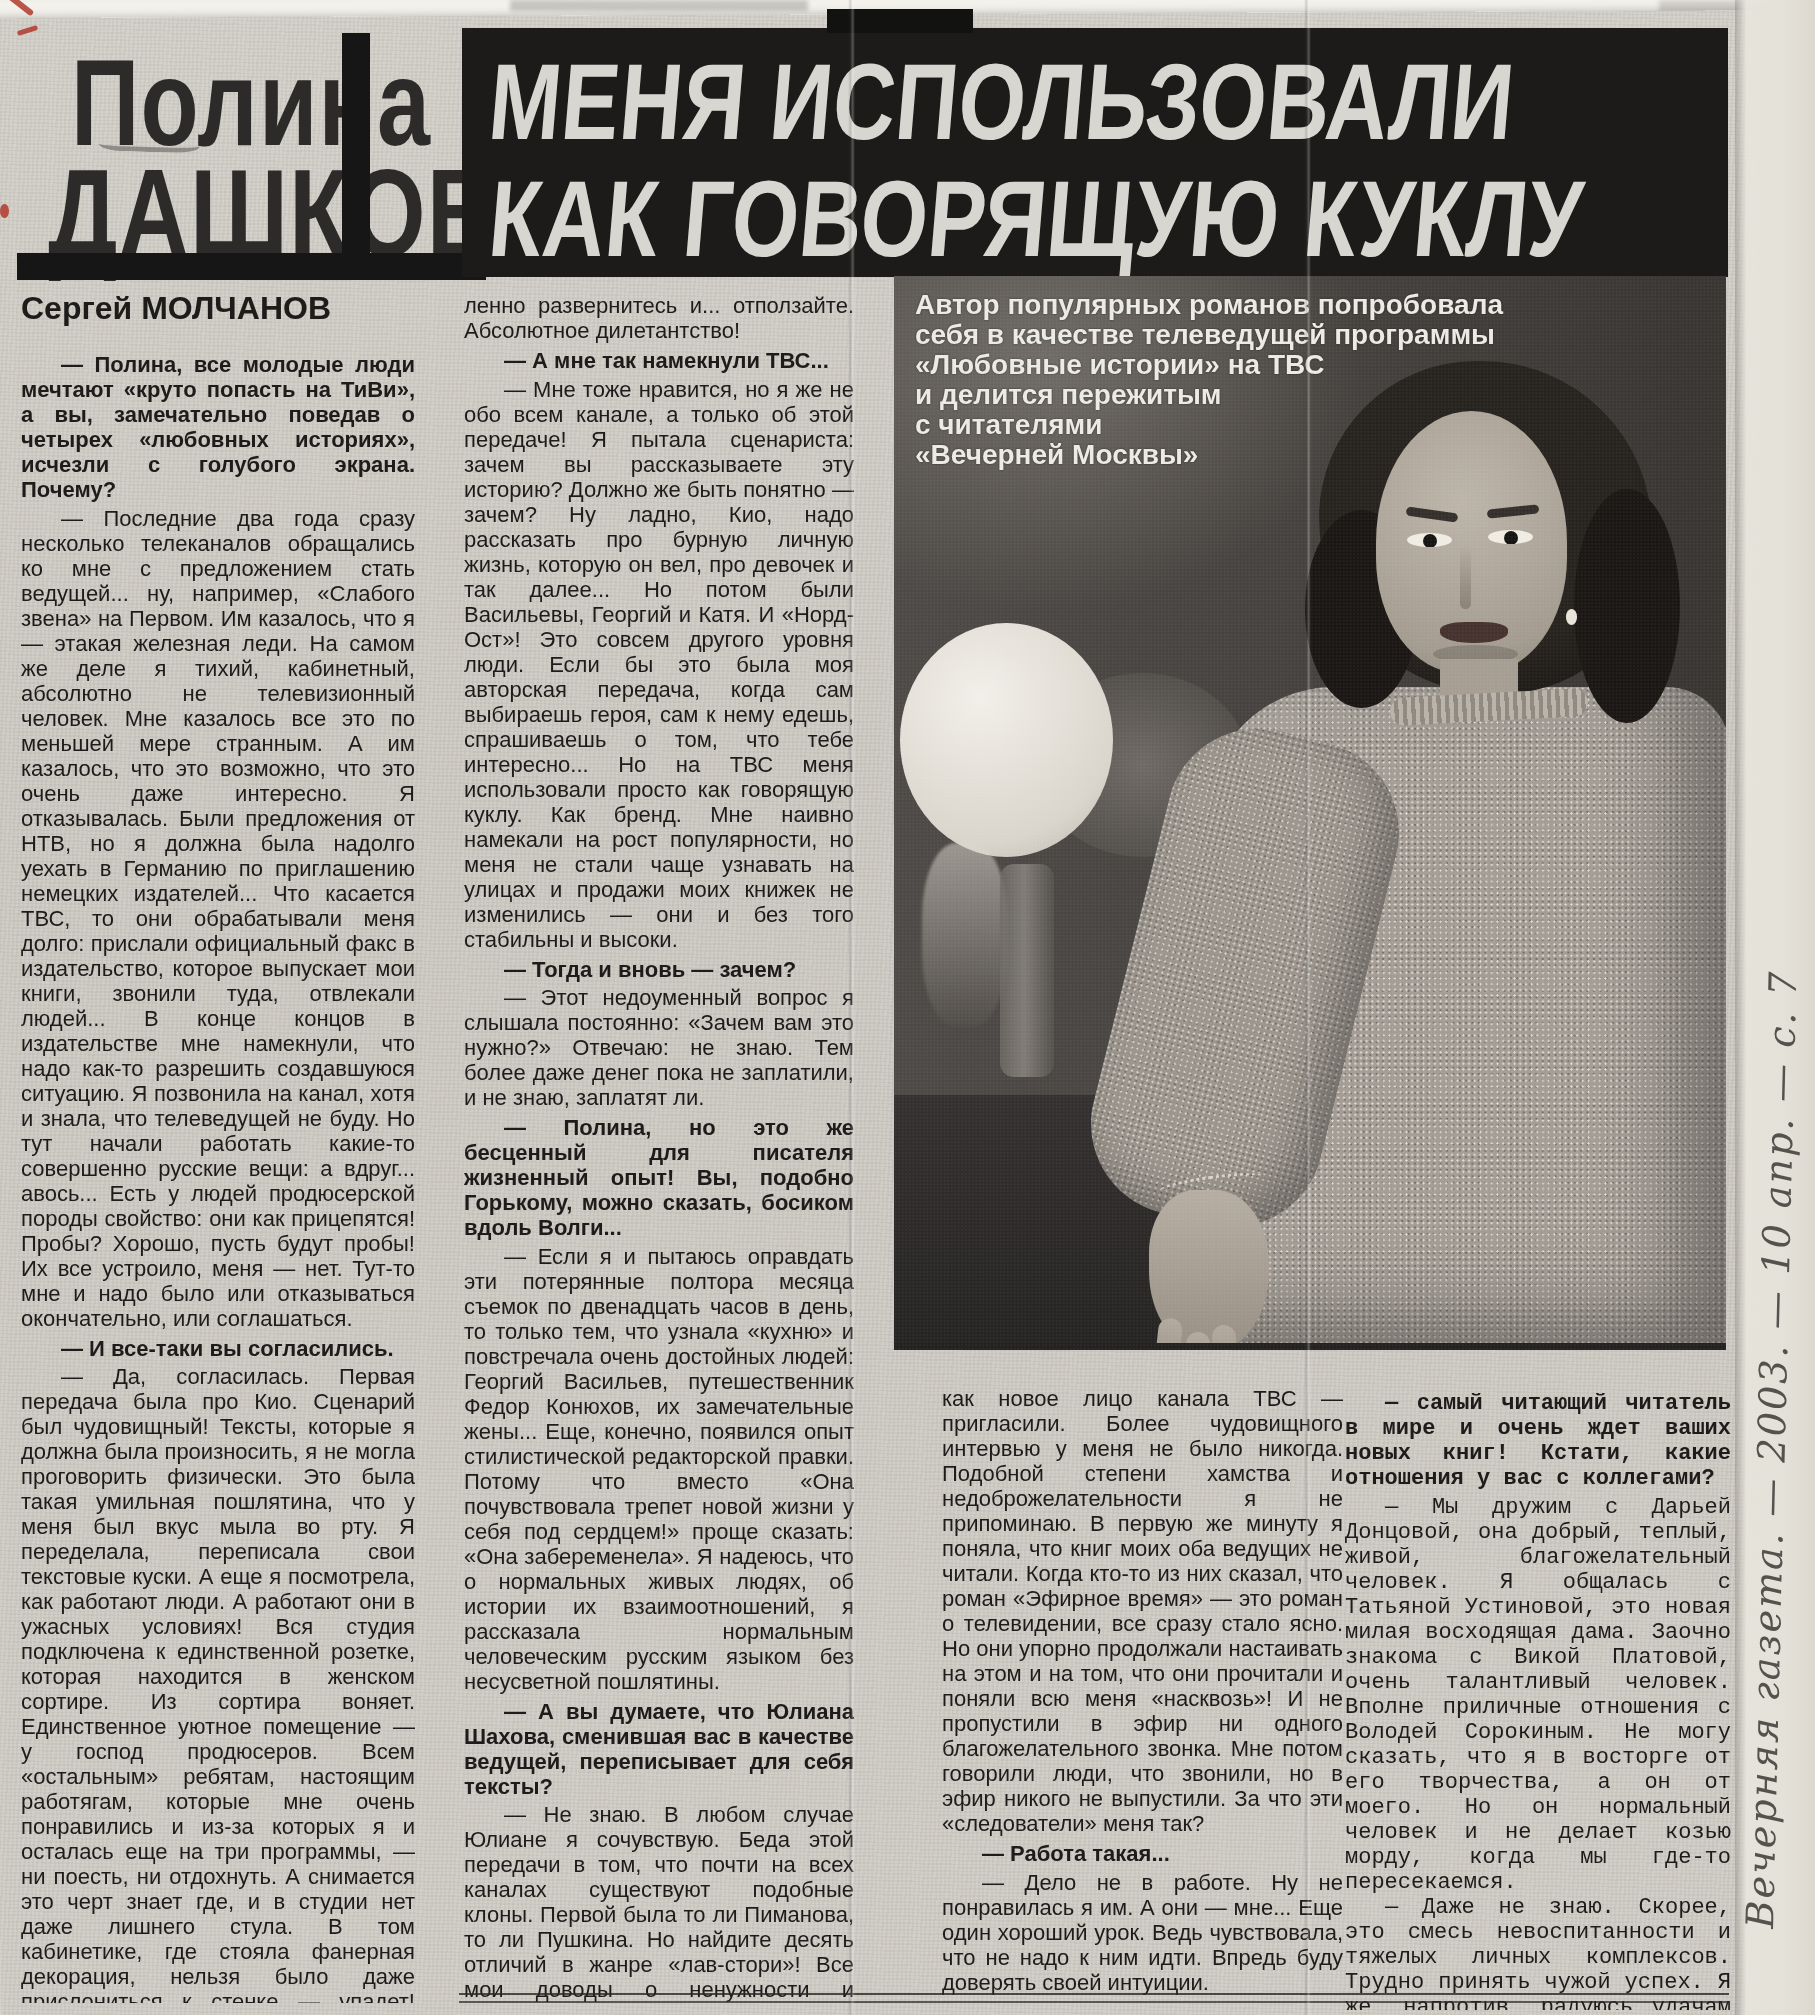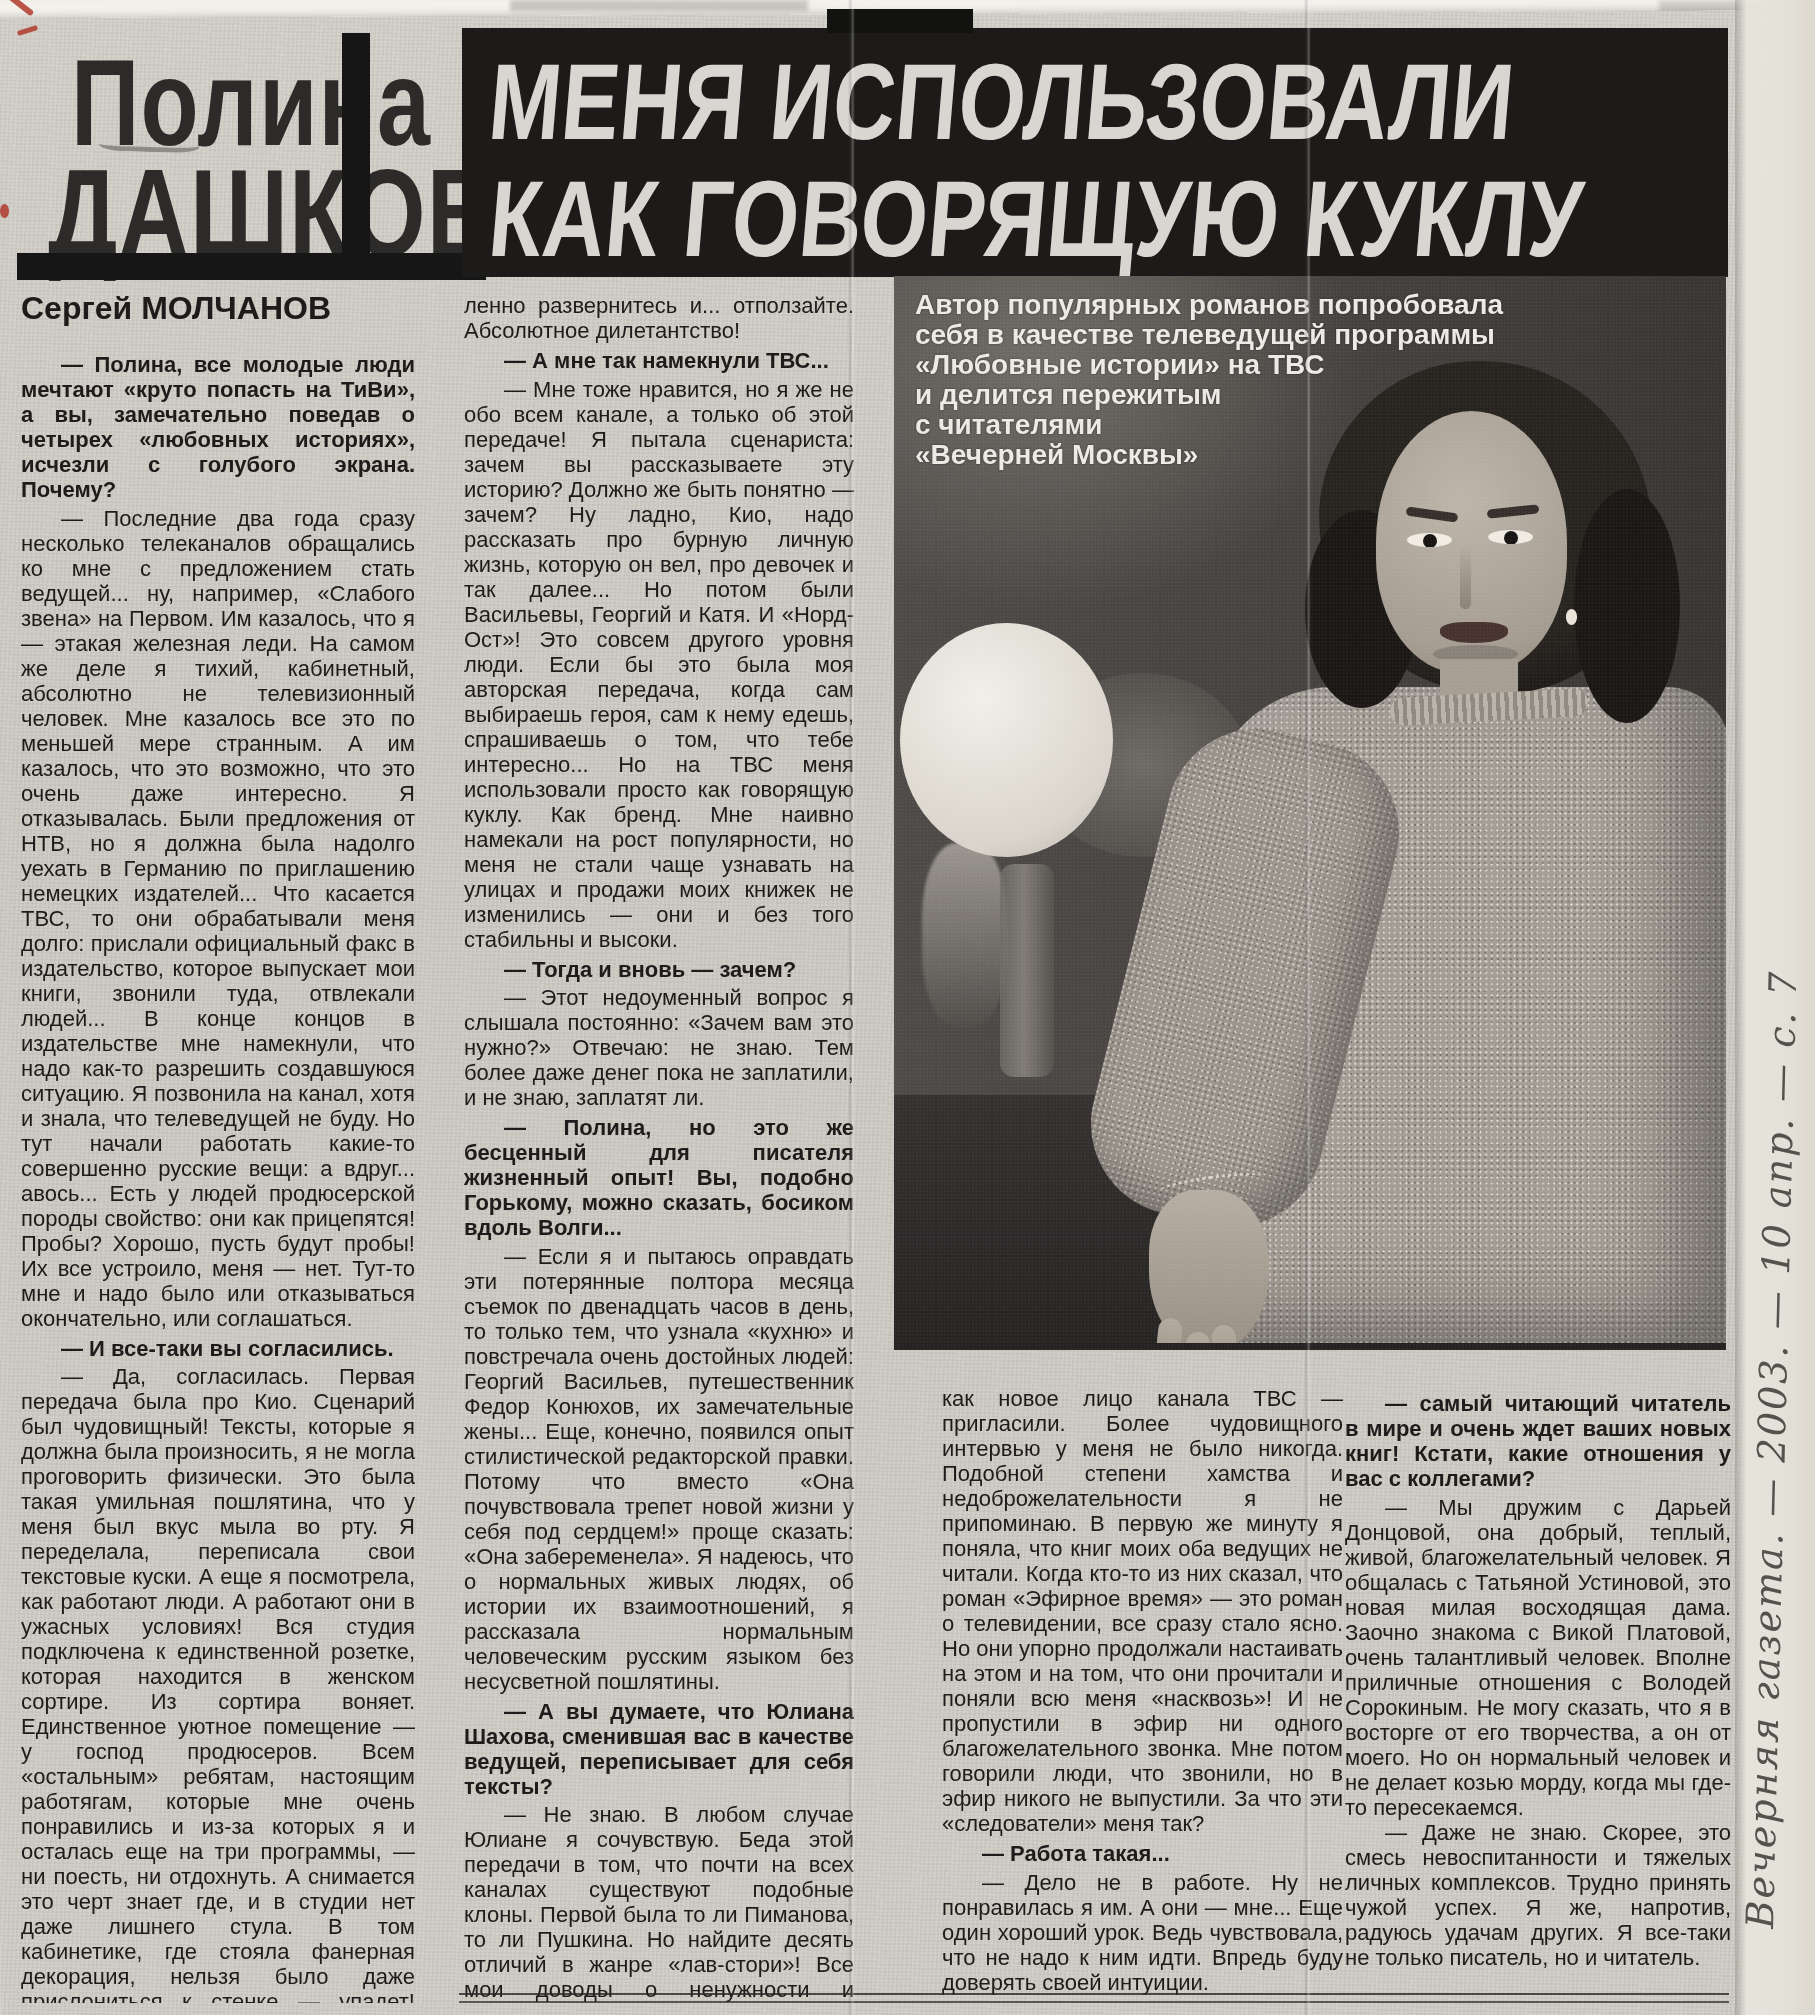--- a/index.html
+++ b/index.html
@@ -36,21 +36,21 @@
       font-size:108px;letter-spacing:0.7px;}
   #hl1{left:33px;top:11.3px;}
   #hl2{left:33px;top:128px;}
   #topStrip{position:absolute;left:827px;top:8.5px;width:146px;height:24px;background:#121211;}
   
   .col{position:absolute;color:#1d1c1b;font-size:22px;line-height:25px;
        text-align:justify;overflow:hidden;}
   #colA{left:21px;top:296px;width:394px;height:1707px;}
   #colB{left:464px;top:293px;width:390px;height:1710px;}
   #colC{left:902px;top:1386px;width:401px;height:624px;margin-left:40px;}
-  #colD{left:1345px;top:1386px;width:386px;height:624px;}
+  #colD{left:1345px;top:1386px;width:386px;height:624px;font-family:Liberation Mono, monospace;}
   .par{margin:0;text-indent:40px;}
   .par.cont{text-indent:0;}
   .par.q{font-weight:bold;margin:5px 0 3.5px;}
   #byline{font-weight:bold;font-size:32px;margin:0 0 31px;text-indent:0;}
   
   #photo{position:absolute;left:894px;top:276px;width:832px;height:1074px;overflow:hidden;
          background:
            radial-gradient(454px 354px at 18% 8%, rgba(150,145,138,0.5), rgba(90,86,82,0) 70%),
            linear-gradient(90deg,#4e4a47 0%,#45413e 55%,#383533 100%);}
   #photo::after{content:"";position:absolute;inset:0;

